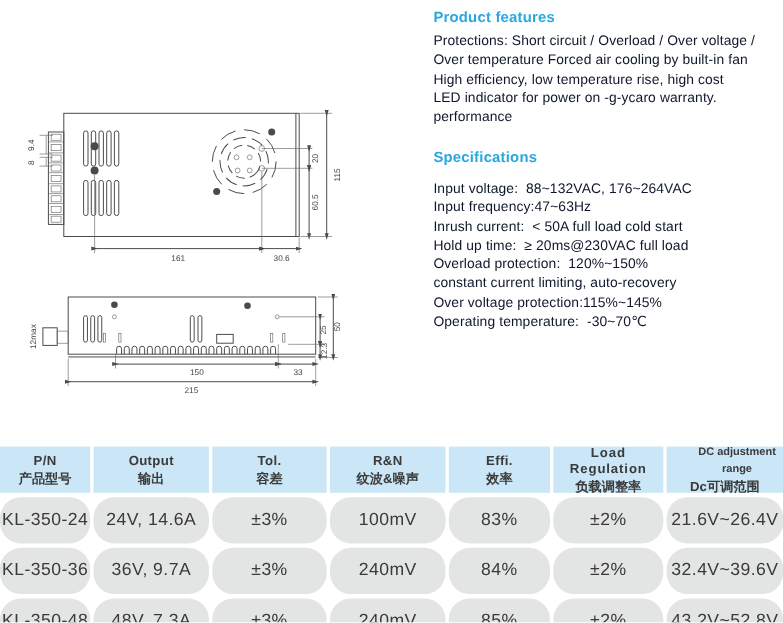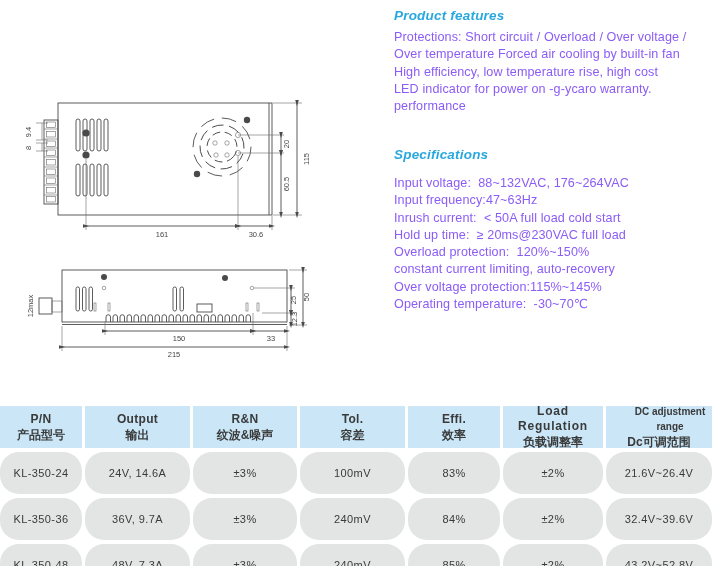--- a/index.html
+++ b/index.html
@@ -3,48 +3,48 @@
 <meta charset="utf-8">
 <style>
   html,body{margin:0;padding:0;background:#ffffff;}
   .page{
     position:relative;width:712px;height:566px;background:#fff;overflow:hidden;
     font-family:"Liberation Sans","DejaVu Sans",sans-serif;color:#404040;
   }
   
   .txtblock{position:absolute;left:394px;width:318px;}
   .features{top:8px;}
-  .specs{top:147px;}
+  .specs{top:135px;}
   .txtblock h3{
-    margin:0 0 6px 0;font-size:13.5px;font-weight:600;color:#29a8df;letter-spacing:.2px;font-style:italic;
+    margin:0 0 6px 0;font-size:13.5px;font-weight:600;color:#29a8df;letter-spacing:.2px;
   }
   .specs h3{margin-bottom:13px;}
   .tline{
-    font-size:12.6px;line-height:17.3px;color:#8b5cf6;white-space:pre;letter-spacing:.1px;
+    font-size:12.6px;line-height:17.3px;color:#0f172a;white-space:pre;letter-spacing:.1px;
   }
   
   .svg-top{position:absolute;left:25px;top:95px;}
   .svg-side{position:absolute;left:25px;top:258px;}
   svg{overflow:visible;}
   .dln{stroke:#4a4a4a;stroke-width:0.9;fill:none;}
   .thin{stroke:#6a6a6a;stroke-width:0.6;fill:none;}
   .dimtxt{font-size:7.5px;fill:#444;text-anchor:middle;}
   .screw{fill:#4a4a4a;stroke:none;}
   
   .spec-table{
     position:absolute;left:0;top:406px;width:712px;
     display:grid;grid-template-columns:82px 105px 104px 105px 92px 100px 106px;
     column-gap:3px;row-gap:4px;grid-auto-rows:42px;background:#fff;
   }
   .cell{
     display:flex;flex-direction:column;align-items:center;justify-content:center;
     text-align:center;color:#3a3a3a;
   }
   .cell.head{background:#cae6f7;font-weight:bold;}
-  .cell.body{background:#e3e4e4;font-size:11px;letter-spacing:.4px;border-radius:19px;}
+  .cell.body{background:#e3e4e4;font-size:16px;letter-spacing:.4px;border-radius:19px;}
   .cell .en{font-size:12px;line-height:15px;letter-spacing:.3px;}
   .cell .zh{font-size:12px;line-height:16px;}
   .cell.head:nth-child(7) .en{font-size:10px;letter-spacing:0;margin-left:22px;}
   .cell.head:nth-child(6) .en{letter-spacing:.8px;}
 </style>
 </head>
 <body>
 
 <div class="page">
 
@@ -226,26 +226,26 @@
 
     <div class="cell head">
       <span class="en">P/N</span>
       <span class="zh">产品型号</span>
     </div>
     <div class="cell head">
       <span class="en">Output</span>
       <span class="zh">输出</span>
     </div>
     <div class="cell head">
+      <span class="en">Tol.</span>
+      <span class="zh">容差</span>
+    </div>
+    <div class="cell head">
       <span class="en">R&amp;N</span>
       <span class="zh">纹波&amp;噪声</span>
-    </div>
-    <div class="cell head">
-      <span class="en">Tol.</span>
-      <span class="zh">容差</span>
     </div>
     <div class="cell head">
       <span class="en">Effi.</span>
       <span class="zh">效率</span>
     </div>
     <div class="cell head">
       <span class="en">Load Regulation</span>
       <span class="zh">负载调整率</span>
     </div>
     <div class="cell head">

